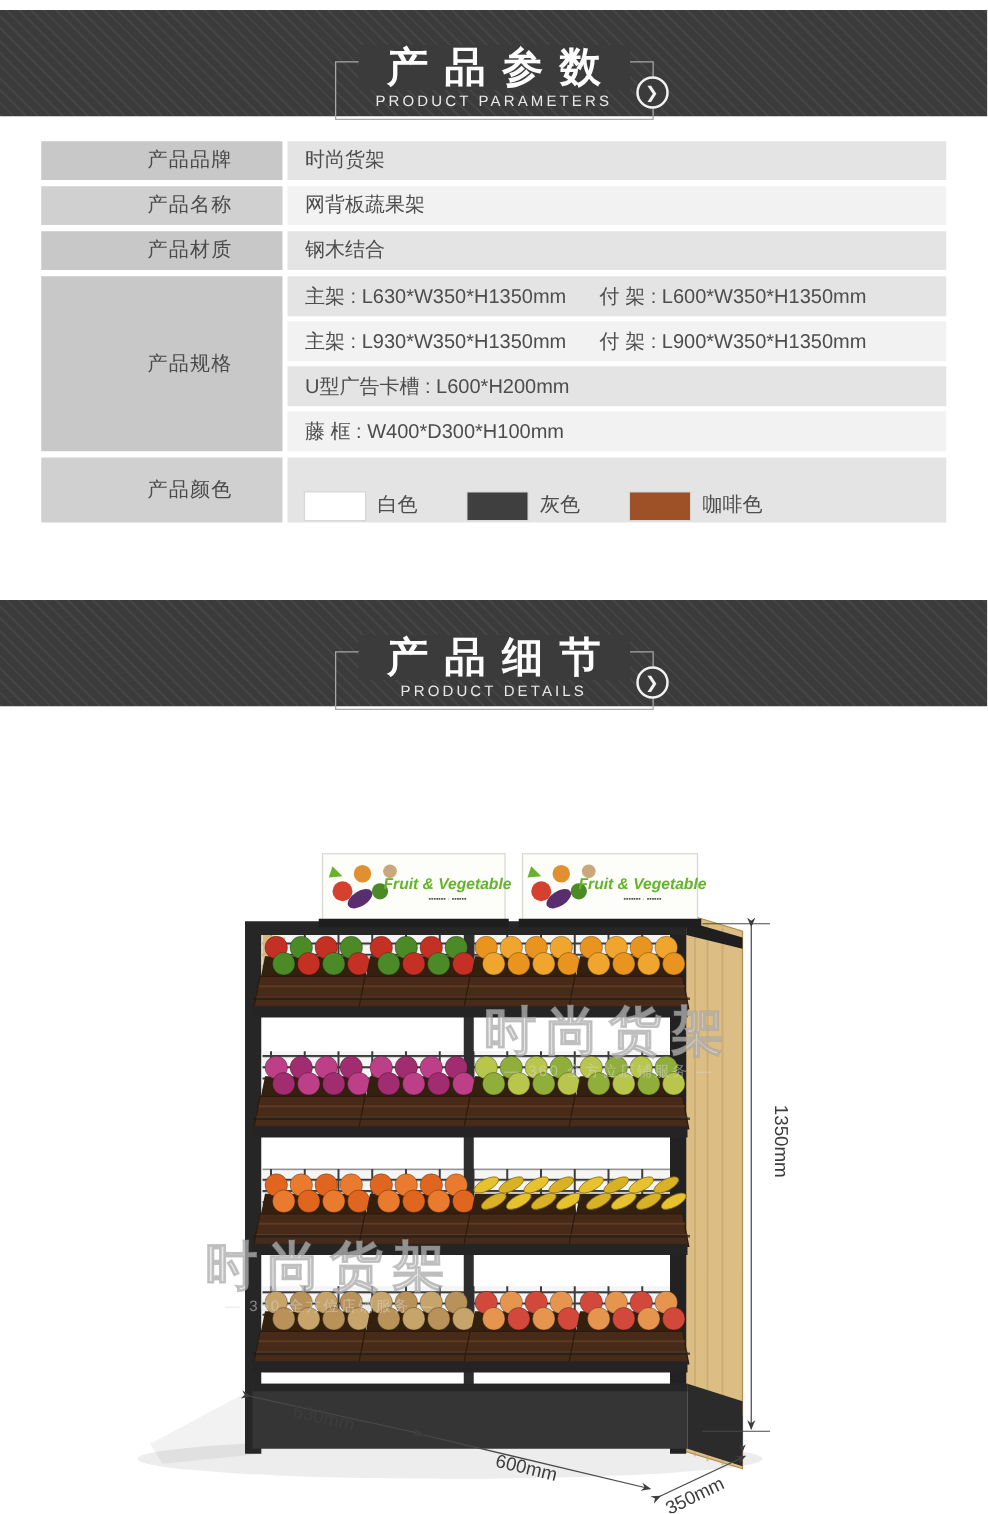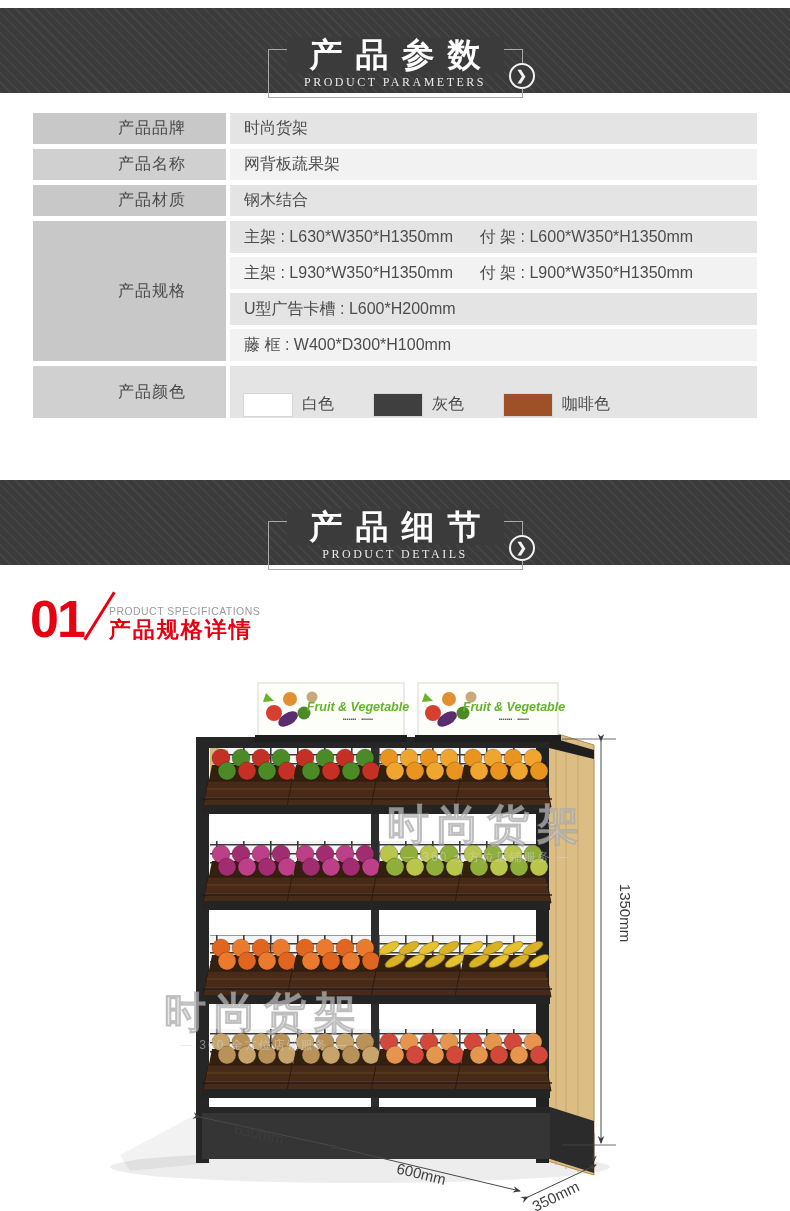--- a/index.html
+++ b/index.html
@@ -2,21 +2,21 @@
 <html><head>
 <meta charset="utf-8">
 <style>
   html,body{margin:0;padding:0;background:#fff;}
   body{width:790px;font-family:"Liberation Sans","DejaVu Sans",sans-serif;}
   #page{position:relative;width:790px;height:1211px;overflow:hidden;background:#fff;}
 
   
   .banner{position:absolute;left:0;width:790px;height:85px;background:#3b3b3b;
     background-image:repeating-linear-gradient(45deg,rgba(255,255,255,.05) 0 1.5px,transparent 1.5px 7px);
-    display:flex;justify-content:center;align-items:flex-start;font-family:Liberation Serif, serif;}
+    display:flex;justify-content:center;align-items:flex-start;}
   .title-frame{margin-top:41px;position:relative;border:1px solid #a8a8a8;padding:2px 18px 7px 18px;min-width:178px;text-align:center;}
   .title-cn{display:inline-block;margin-top:-33px;background:#3b3b3b;padding:0 10px;
     font-size:33px;font-weight:bold;color:#fdfdfd;letter-spacing:13px;text-indent:13px;white-space:nowrap;line-height:1.1;}
   .title-en{display:block;margin-top:2px;font-size:12px;color:#e9e9e9;letter-spacing:2.5px;white-space:nowrap;}
   .arrow-circle{position:absolute;right:-13px;bottom:8px;width:22px;height:22px;border:2px solid #f2f2f2;border-radius:50%;
     background:#3b3b3b;color:#f2f2f2;font-size:13px;line-height:21px;text-align:center;font-weight:bold;}
 
   
   #spec-table{position:absolute;left:33px;top:113px;width:724px;}
   .t-row{display:flex;margin-bottom:5px;}
@@ -106,28 +106,20 @@
   </div>
 
   <div class="banner" style="top:480px;">
     <div class="title-frame">
       <div class="title-cn">产品细节</div>
       <span class="title-en">PRODUCT DETAILS</span>
       <span class="arrow-circle">❯</span>
     </div>
   </div>
 
-  <div id="heading01">
-    <span class="big-num">01</span>
-    <span class="red-slash"></span>
-    <span class="head-texts">
-      <span class="head-en">PRODUCT SPECIFICATIONS</span>
-      <span class="head-cn">产品规格详情</span>
-    </span>
-  </div>
 
   <div id="shelf-wrap">
     <svg id="shelf-svg" width="790" height="556" viewBox="0 0 790 556">
       <defs>
         <pattern id="mesh" width="27" height="9" patternUnits="userSpaceOnUse">
           <rect width="27" height="9" fill="#f5f5f5"></rect>
           <path d="M0 .8H27M.8 0V9" stroke="#3c3c3c" stroke-width="1.6" fill="none"></path>
         </pattern>
         <marker id="arr" markerWidth="9" markerHeight="9" refX="7" refY="4.5" orient="auto">
           <path d="M8 4.5L0 1.2 2.6 4.5 0 7.8Z" fill="#3d3d3d"></path>

